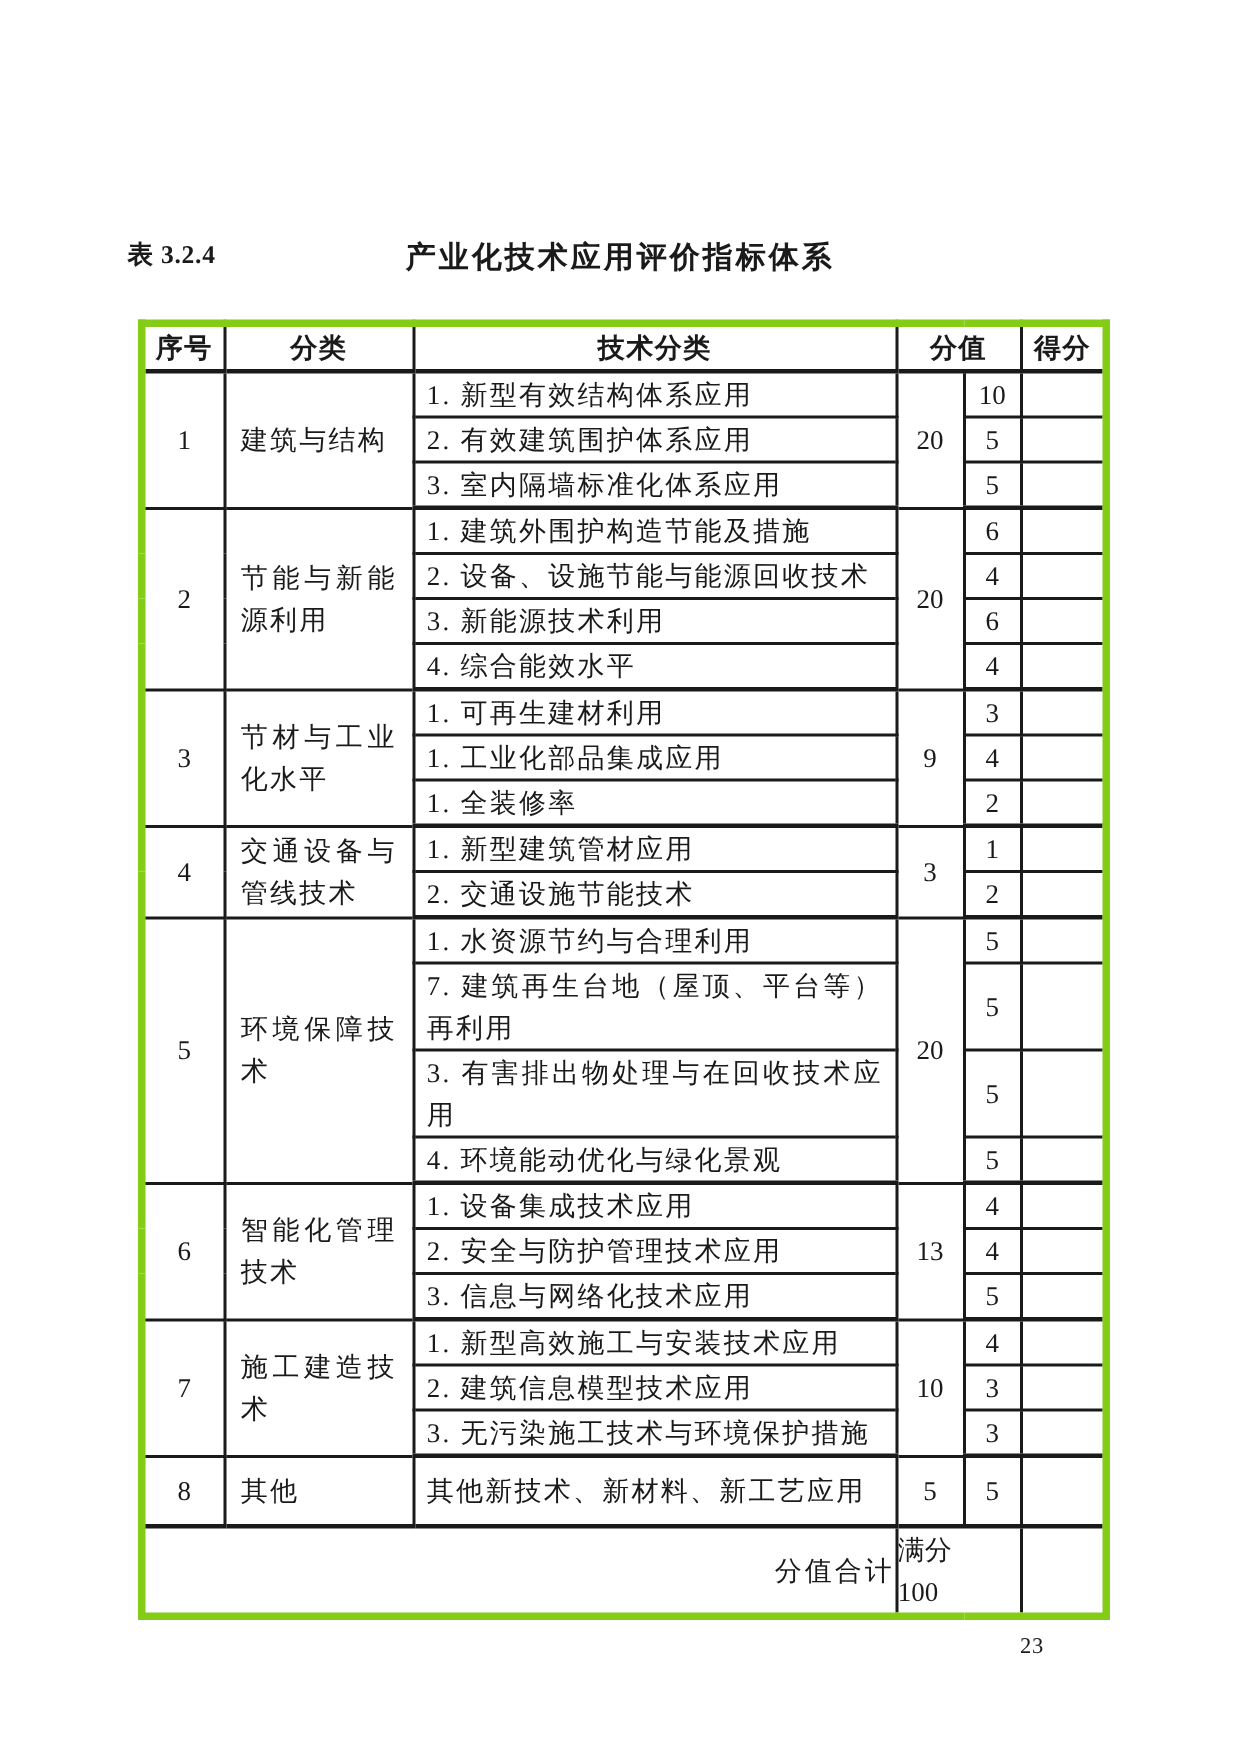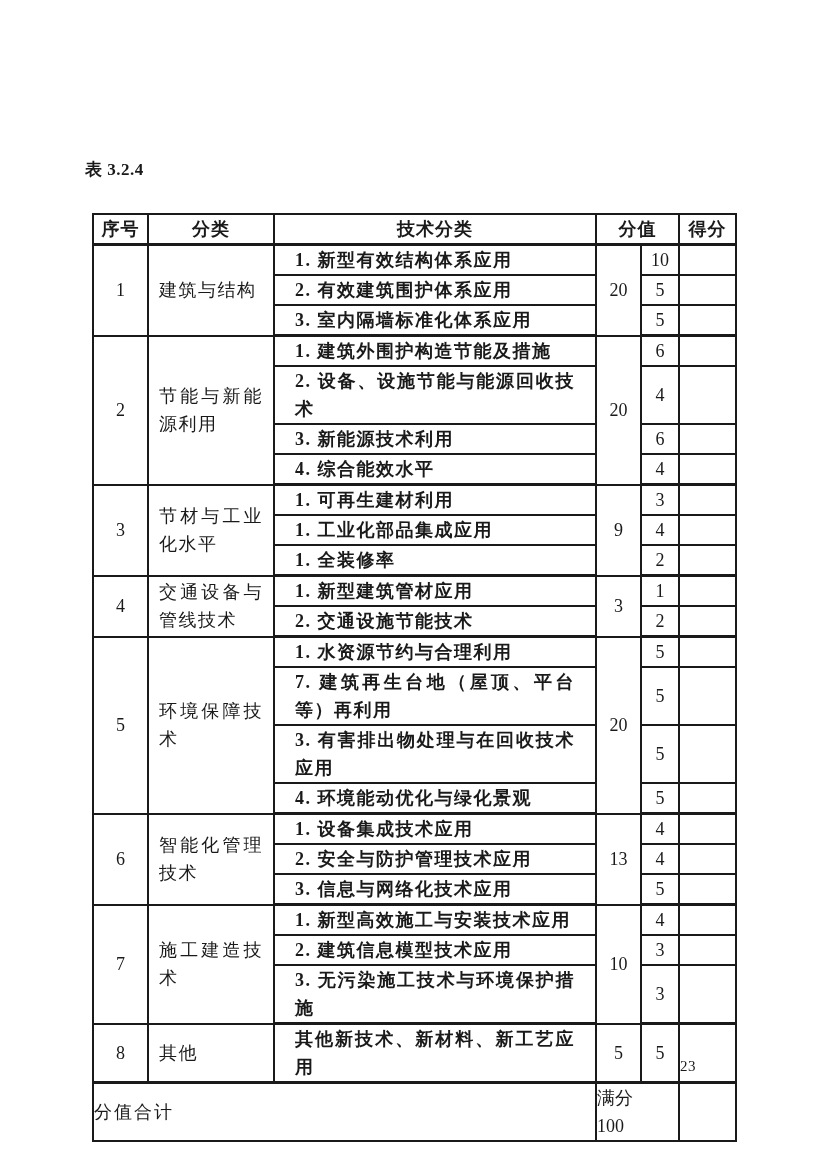--- a/index.html
+++ b/index.html
@@ -33,21 +33,21 @@
     font-weight: bold;
     letter-spacing: 2px;
   }
   table.eval {
     position: absolute;
     left: 92px;
     top: 213px;
     width: 643px;
     border-collapse: collapse;
     table-layout: fixed;
-    border: 1px solid #84cc16;
+    border: 5px solid #84cc16;
   }
   table.eval th, table.eval td {
     border: 2px solid #1a1a1a;
     font-size: 18px;
     line-height: 28px;
     vertical-align: middle;
     overflow: hidden;
   }
   table.eval thead th {
     font-weight: bold;
@@ -57,45 +57,45 @@
   }
   tr.ge td { border-bottom-width: 3px; }
   td.c-serial { text-align: center; }
   td.c-cat {
     text-align: justify;
     padding: 0 10px;
     letter-spacing: 1.5px;
   }
   td.c-item {
     text-align: justify;
-    padding: 0 20px;
+    padding: 0 8px;
     letter-spacing: 1.5px;
-    font-weight: bold;
   }
   td.c-gscore, td.c-sub { text-align: center; }
   td.c-obt { background: #ffffff; }
   td.f-label {
-    text-align: left;
+    text-align: right;
     letter-spacing: 2px;
   }
   td.f-score { line-height: 26px; }
   .page-number {
     position: absolute;
     left: 680px;
-    top: 1058px;
+    top: 1090px;
     font-size: 15px;
     letter-spacing: 0.5px;
   }
 </style>
 </head>
 <body>
 
 <div class="page">
 
   <div class="table-label">表 3.2.4</div>
+  <div class="doc-title">产业化技术应用评价指标体系</div>
 
   <table class="eval">
     <colgroup>
       <col style="width:55px">
         <col style="width:126px">
         <col style="width:322px">
       <col style="width:45px">
         <col style="width:38px">
         <col style="width:57px">
     </colgroup>

